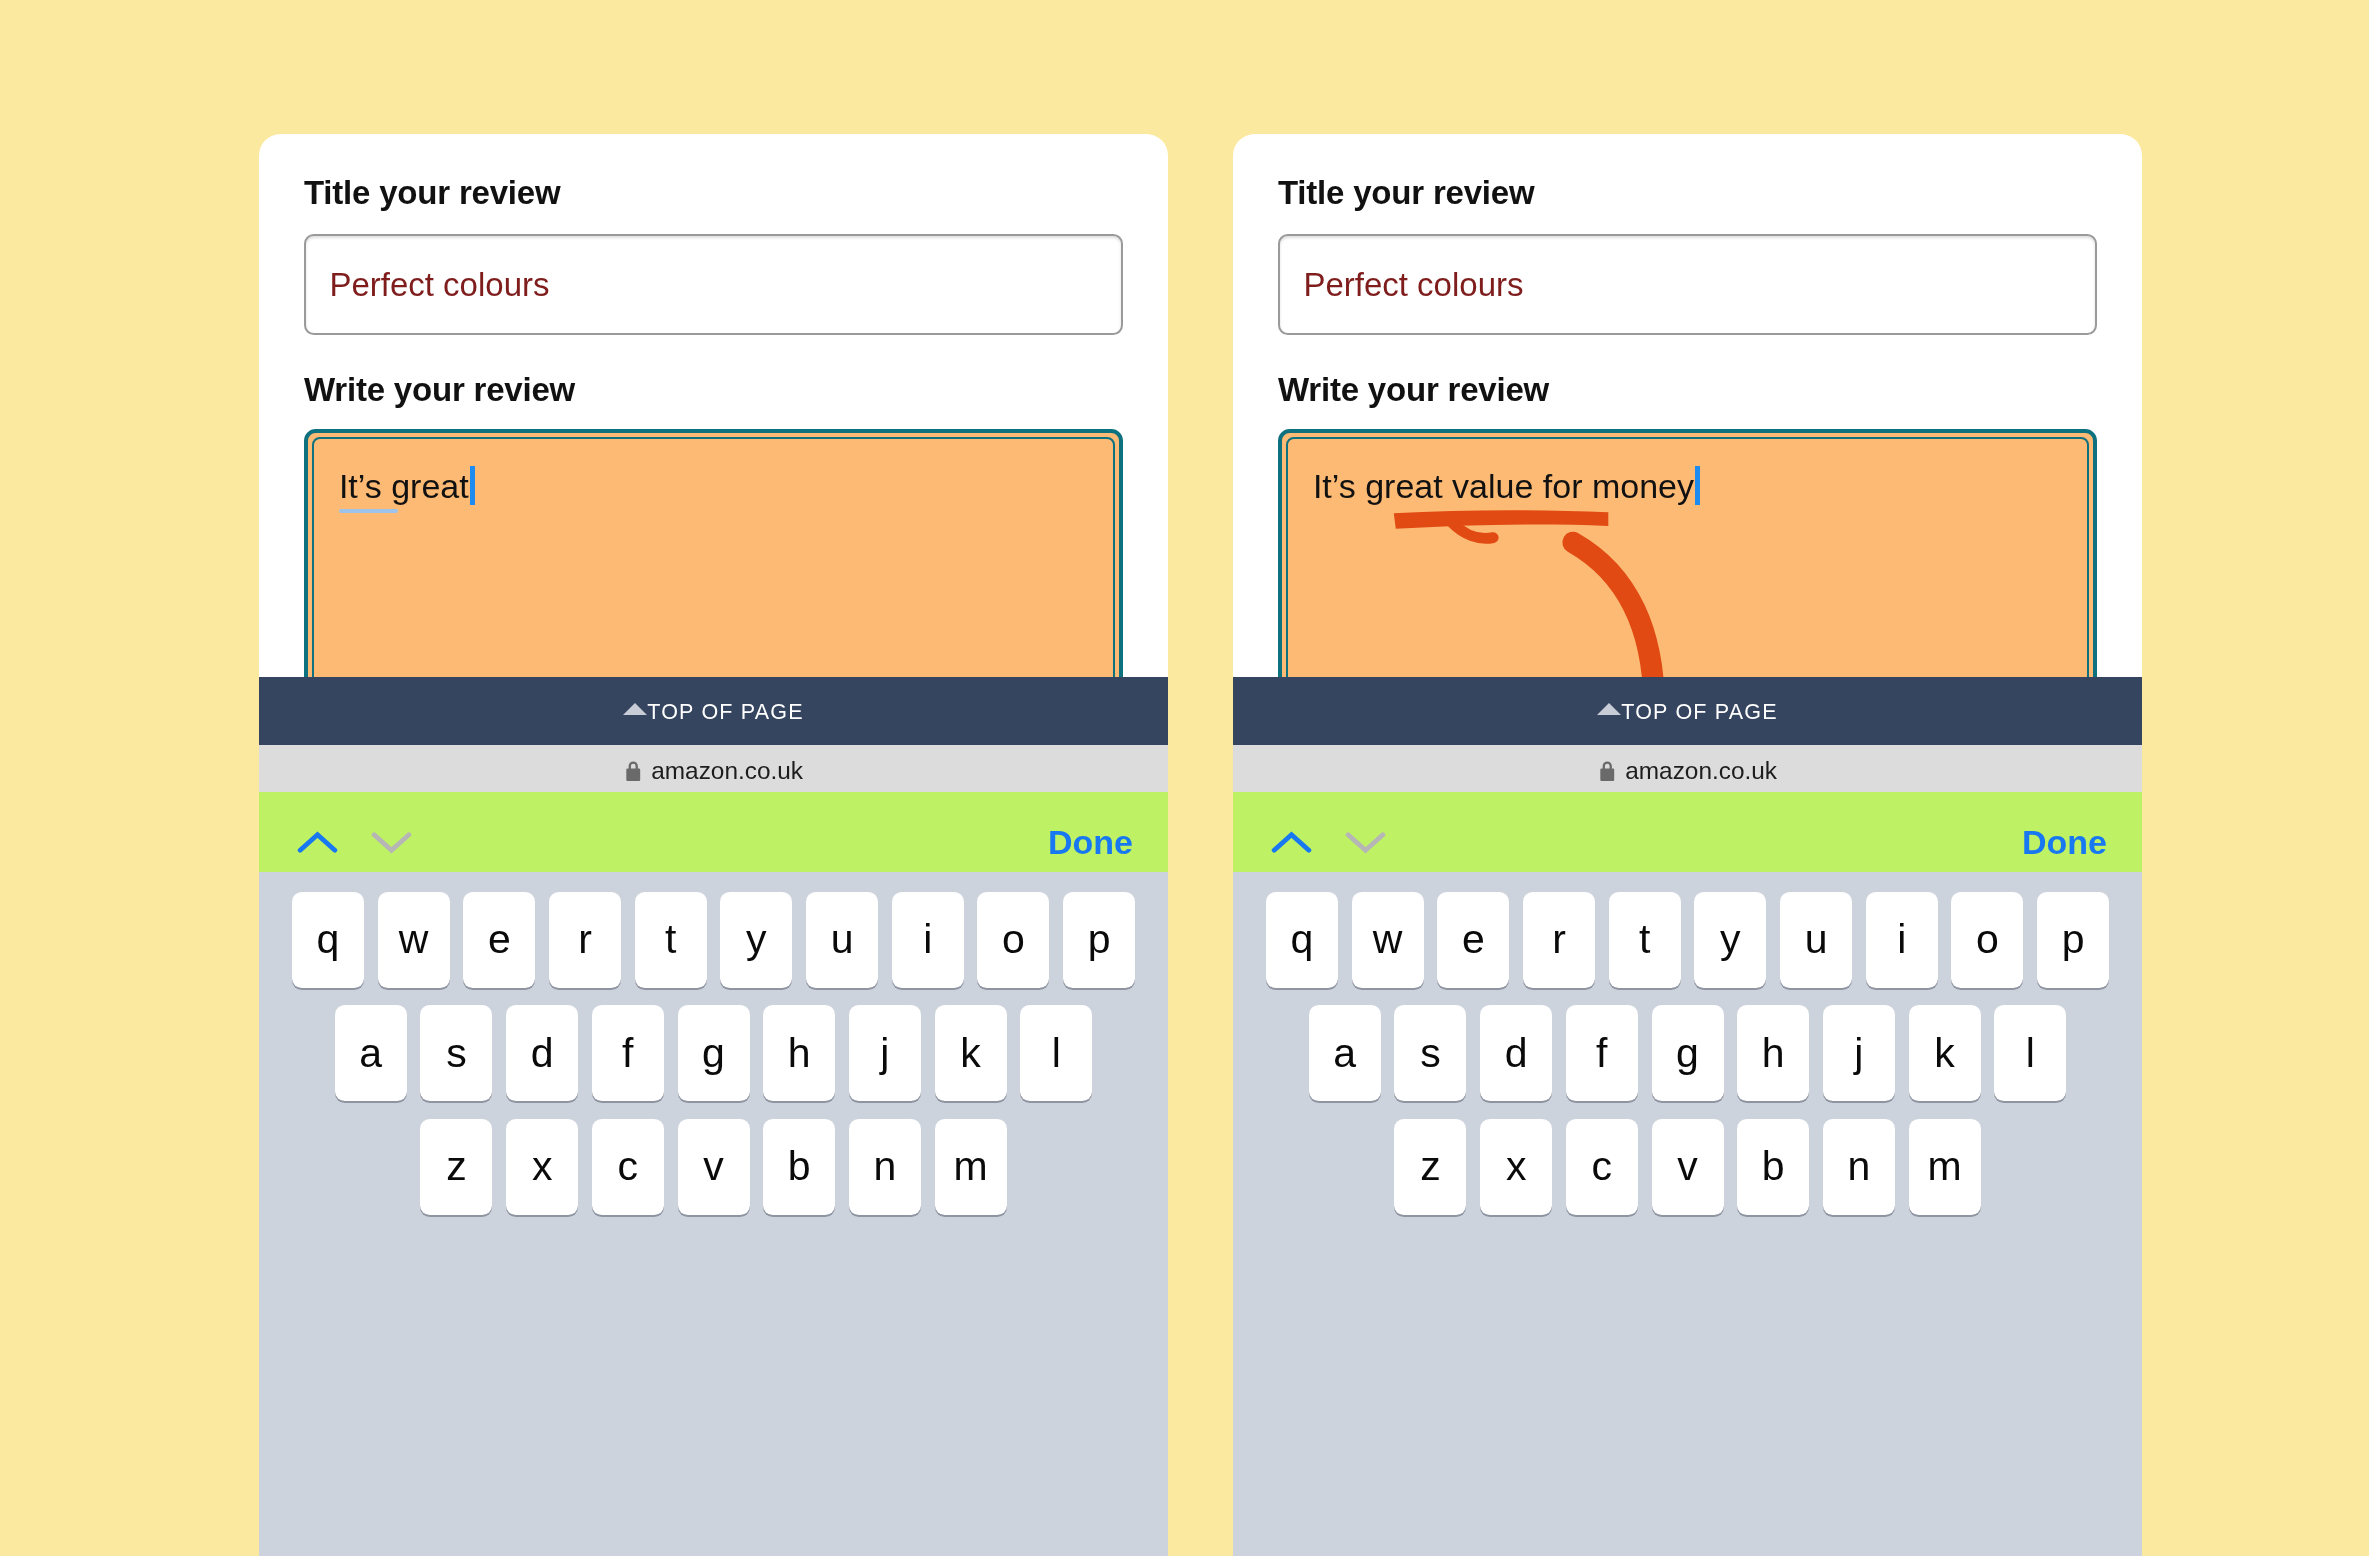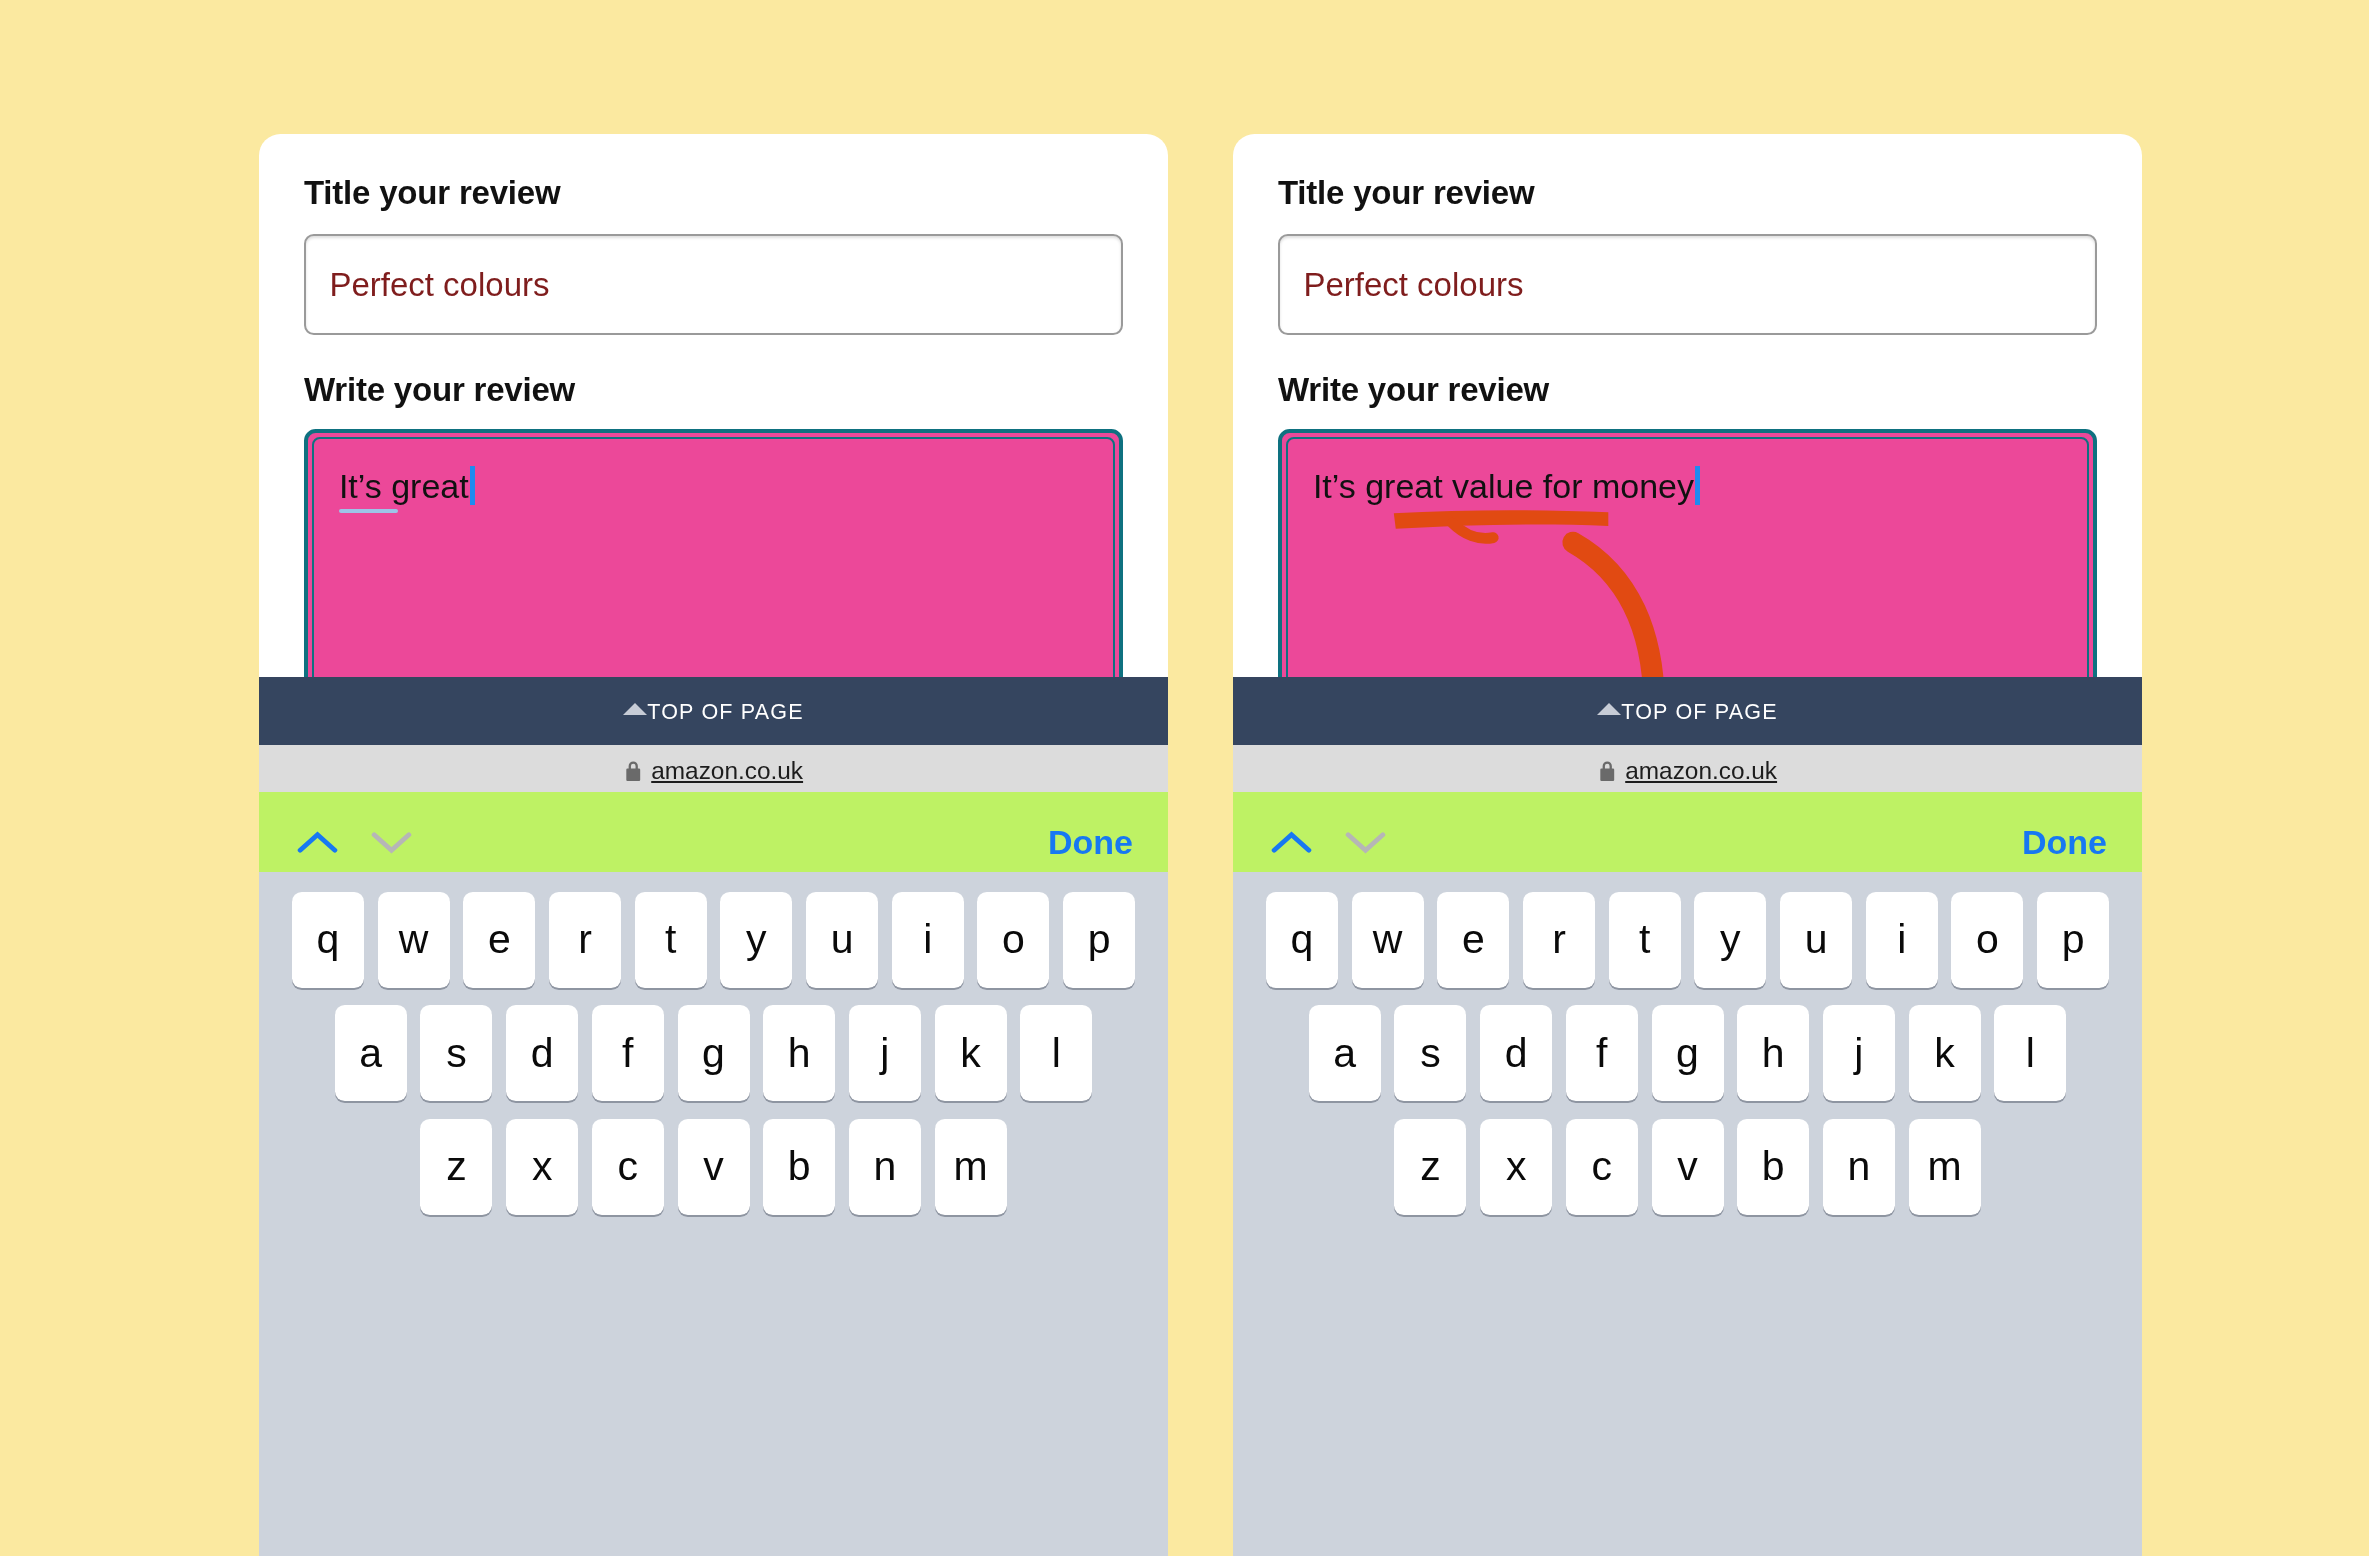--- a/index.html
+++ b/index.html
@@ -55,21 +55,21 @@
     color: #7f1d1d;
   }
 
   .label-write { margin-top: 35px; }
 
   .textarea-wrap {
     margin-top: 19.5px;
     height: 291px;
     border: 4.9px solid #0E7180;
     border-radius: 11.7px;
-    background: #ec4899;
+    background: #fdba74;
     padding: 3.9px;
     position: relative;
   }
   .textarea-inner {
     width: 100%;
     height: 100%;
     border: 2px solid #0E7180;
     border-radius: 7.8px;
     padding: 27px 25px;
     position: relative;
@@ -212,21 +212,20 @@
     position: absolute;
     left: 0; right: 0;
     top: 611px;
     height: 52px;
     background: #DCDCDC;
     display: flex;
     align-items: center;
     justify-content: center;
     font-size: 24.4px;
     color: #1d1d1d;
-    text-decoration: underline;
   }
   .lock-icon { margin-right: 8.8px; display: inline-flex; }
   .lock-icon svg { width: 18.5px; height: 23.4px; }
 
   
   .accessory {
     position: absolute;
     left: 0; right: 0;
     top: 658px;
     height: 100px;

